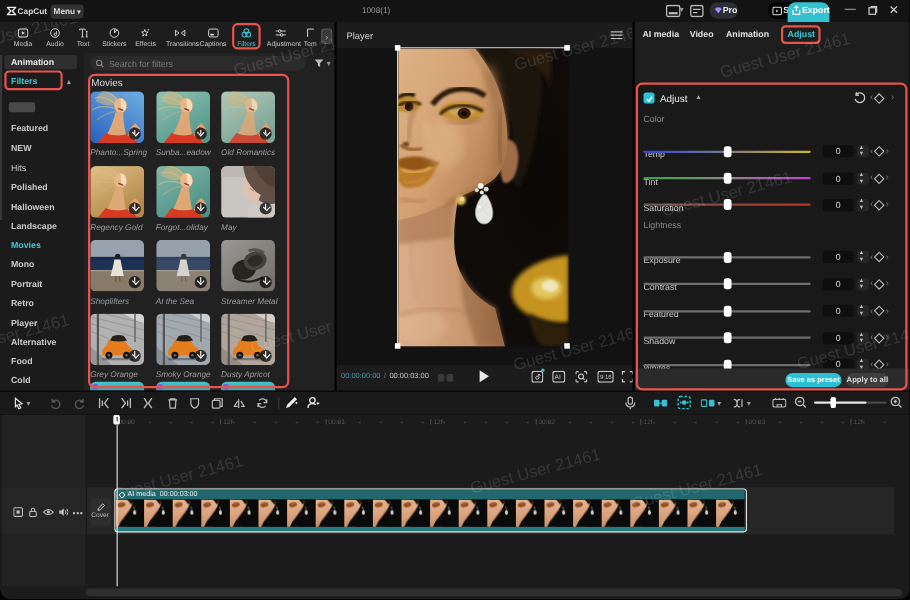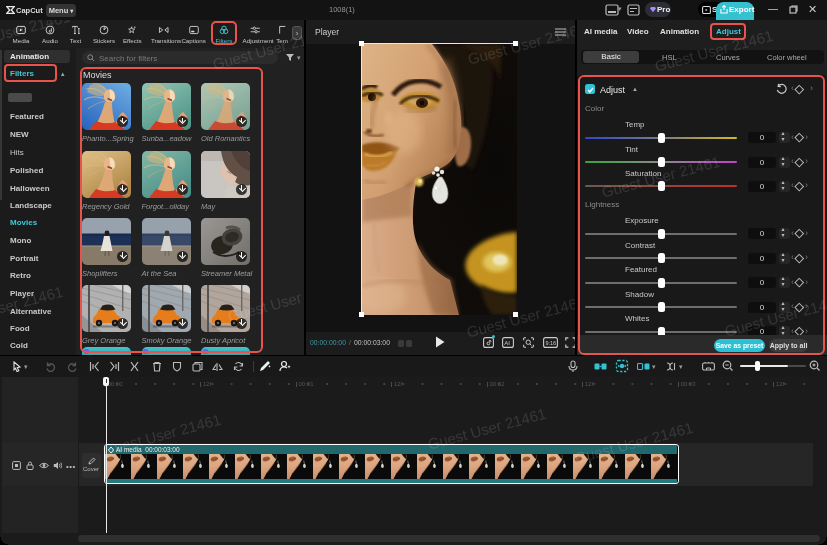--- a/index.html
+++ b/index.html
@@ -25,21 +25,21 @@
   .tool span { display:block; font-size:6.2px; color:#c9c9c9; margin-top:2px; white-space:nowrap; }
   .sideitem { position:absolute; left:10px; font-size:8px; color:#c9c9c9; white-space:nowrap; }
   .thumb { position:absolute; width:49px; height:47px; border-radius:5px; overflow:hidden; }
   .thumb svg { display:block; }
   .tlabel { position:absolute; font-size:7.5px; color:#9c9c9c; white-space:nowrap;font-style:italic; }
   .dl { position:absolute; right:3px; bottom:3px; width:11px; height:11px; background:rgba(15,15,15,0.8); border-radius:50%; }
   .dl::after { content:""; position:absolute; left:3.5px; top:2px; width:4px; height:4px; border:solid #fff; border-width:0 1.2px 1.2px 0; transform:rotate(45deg); }
   .dl::before { content:""; position:absolute; left:5px; top:1.5px; width:1.2px; height:4.5px; background:#fff; }
   
   .srow { position:absolute; left:0; width:250px; height:24px; }
-  .slab { position:absolute; left:8px; top:0; font-size:8px; color:#c9c9c9;margin-left:40px; }
+  .slab { position:absolute; left:8px; top:16px; font-size:8px; color:#c9c9c9; }
   .strack { position:absolute; left:8px; width:152px; height:2px; border-radius:1px; }
   .shandle { position:absolute; left:80.5px; top:12.5px; width:7px; height:10px; background:#fff; border-radius:2.5px; }
   .sval { position:absolute; left:171px; top:12px; width:28px; height:11px; background:#0e0e0e; border-radius:3px; font-size:8px; color:#ddd; text-align:center; line-height:11px; }
   .sspin { position:absolute; left:202px; top:12px; width:11px; height:11px; background:#262626; border-radius:3px; }
   .sspin::before { content:"\25B4"; position:absolute; left:2.5px; top:-3px; font-size:6px; color:#bbb; }
   .sspin::after { content:"\25BE"; position:absolute; left:2.5px; top:3px; font-size:6px; color:#bbb; }
   .kf, .kf2 { position:absolute; width:22px; height:10px; }
   .kf2 { left:214px; top:12.5px; width:17px; }
   .kf::before, .kf2::before { content:"\2039"; position:absolute; left:0; top:-1px; font-size:9px; color:#777; }
   .kf::after, .kf2::after { content:"\203A"; position:absolute; right:0; top:-1px; font-size:9px; color:#777; }
@@ -537,26 +537,20 @@
     </svg>
   </div>
   <div id="rightpanel" class="abs">
     <span class="wm" style="left:78px;top:37.5px;z-index:60">Guest User 21461</span>
     <span class="wm" style="left:25px;top:163.5px;z-index:60">Guest User 21461</span>
     <span class="wm" style="left:148px;top:303px;z-index:60">Guest User 21461</span>
     <span class="abs" style="left:7px;top:7px;font-size:8px;color:#e0e0e0;font-weight:bold">AI media</span>
     <span class="abs" style="left:50px;top:7px;font-size:8px;color:#e0e0e0;font-weight:bold">Video</span>
     <span class="abs" style="left:83px;top:7px;font-size:8px;color:#e0e0e0;font-weight:bold">Animation</span>
     <span class="abs" style="left:139px;top:7px;font-size:8px;color:#3fc9d6;font-weight:bold">Adjust</span>
-    <div class="abs" style="left:4px;top:30px;width:243px;height:14px;background:#121212;border-radius:4px">
-      <span class="abs" style="left:2px;top:1px;width:56px;height:12px;background:#3d3d3d;border-radius:3px;font-size:8px;color:#f0f0f0;text-align:center;line-height:12px">Basic</span>
-      <span class="abs" style="left:81px;top:2.5px;font-size:7.5px;color:#aaa">HSL</span>
-      <span class="abs" style="left:135px;top:2.5px;font-size:7.5px;color:#aaa">Curves</span>
-      <span class="abs" style="left:186px;top:2.5px;font-size:7.5px;color:#aaa">Color wheel</span>
-    </div>
     <div class="abs" style="left:0;top:55px;width:250px;height:260px;background:#191919"></div>
 
     <span class="abs" style="left:8px;top:64px;width:10px;height:10px;background:#2ec3d6;border-radius:2.5px"></span>
     <svg class="abs" style="left:9.5px;top:66.5px" width="7" height="6" viewBox="0 0 7 6">
       <path d="M1 3l1.8 2L6 1" stroke="#fff" stroke-width="1.3" fill="none"></path>
     </svg>
     <span class="abs" style="left:23px;top:65px;font-size:9px;color:#e8e8e8">Adjust</span>
     <span class="abs" style="left:55px;top:66px;font-size:6px;color:#aaa">▲</span>
     <svg class="abs" style="left:199px;top:63px" width="11" height="11" viewBox="0 0 11 11">
       <path d="M2.2 3.2 A4.4 4.4 0 1 1 1.4 6.8" fill="none" stroke="#ccc" stroke-width="1.2"></path>

